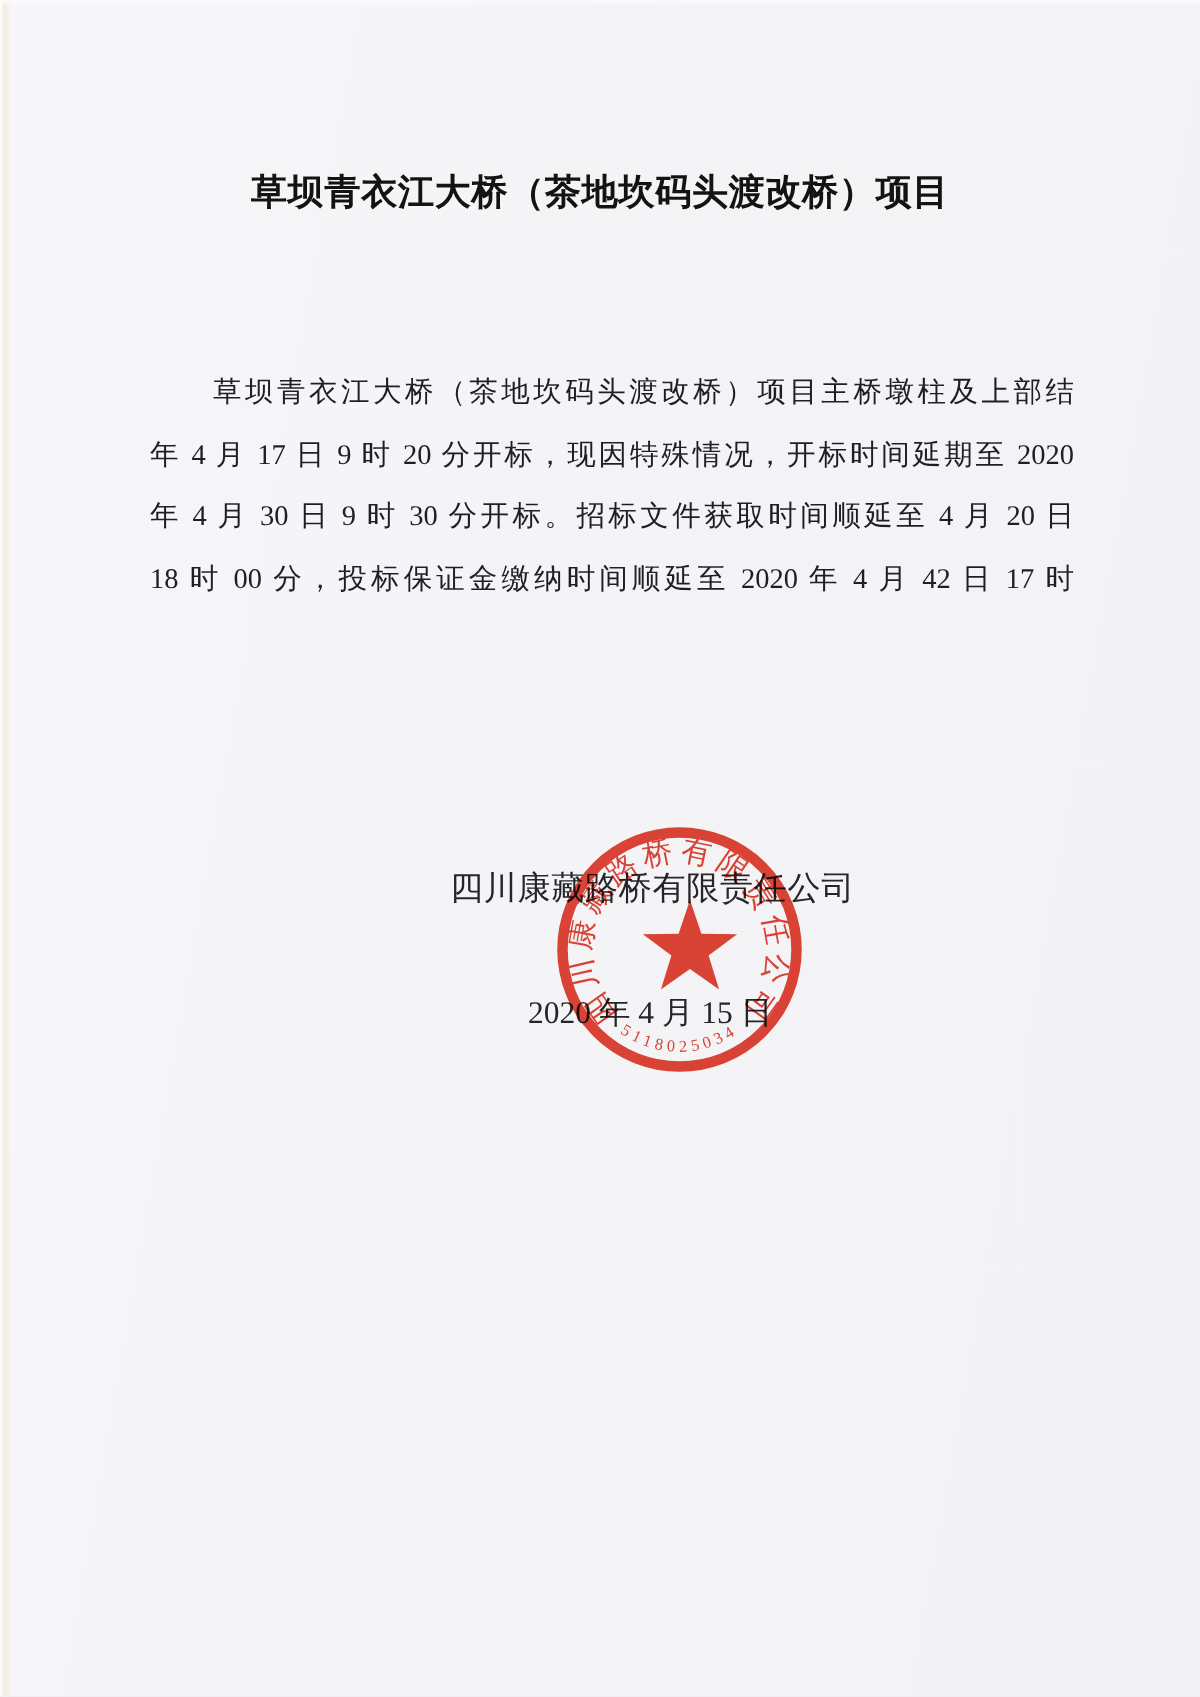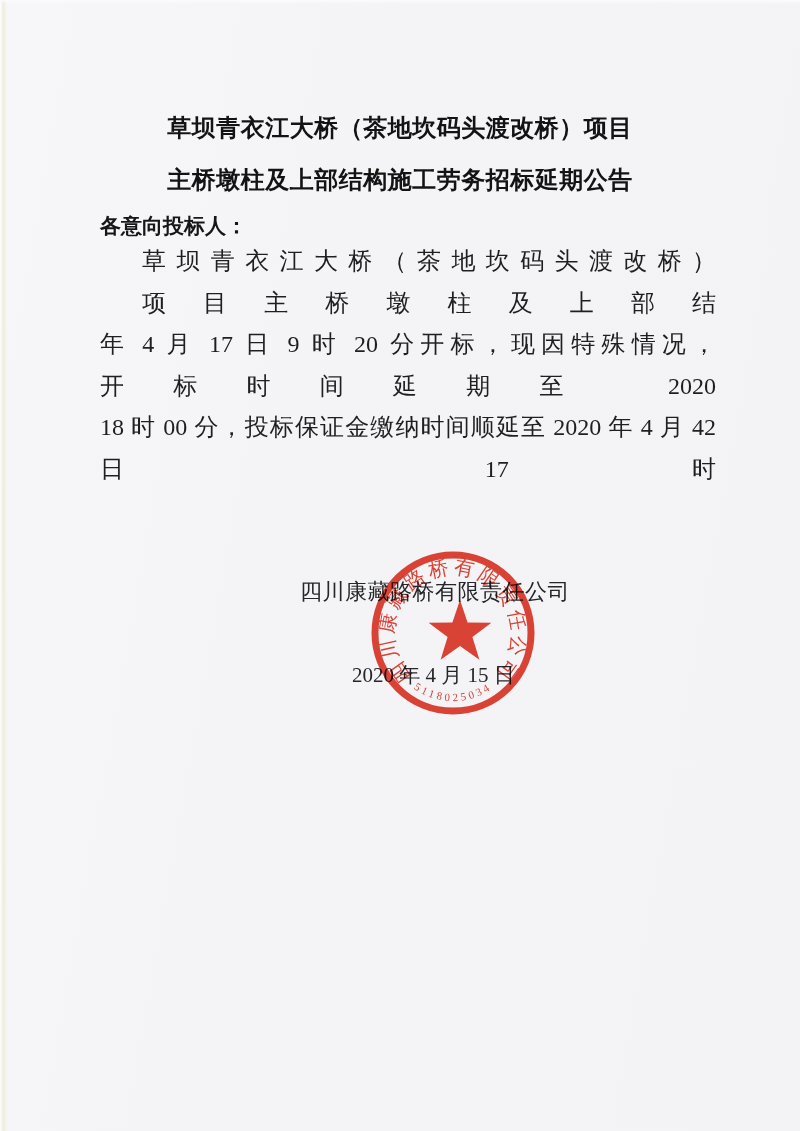--- a/index.html
+++ b/index.html
@@ -50,21 +50,21 @@
     font-family: "Liberation Sans", sans-serif;
     font-weight: 700;
     font-size: 21px;
     color: #161616;
   }
   .body-paragraph {
     position: absolute;
     left: 100px;
     top: 241px;
     width: 616px;
-    font-size: 24px;
+    font-size: 19px;
     line-height: 41.5px;
     color: #1f1f22;
     word-break: keep-all;
   }
   .body-line {
     text-align: justify;
     text-align-last: justify;
     white-space: normal;
   }
   .body-line.indent { padding-left: 42px; }
@@ -106,27 +106,26 @@
   }
 </style>
 </head>
 <body>
 
 <div class="page">
   <div class="scan-edge-left"></div>
   <div class="scan-edge-top"></div>
 
   <h1 class="title title-1">草坝青衣江大桥（茶地坎码头渡改桥）项目</h1>
-  <h1 class="title title-2">主桥墩柱及上部结构施工劳务招标延期公告</h1>
 
-  <div class="salutation">各意向投标人：</div>
 
   <div class="body-paragraph">
     <div class="body-line indent">草坝青衣江大桥（茶地坎码头渡改桥）项目主桥墩柱及上部结</div>
     <div class="body-line">年 4 月 17 日 9 时 20 分开标，现因特殊情况，开标时间延期至 2020</div>
+    <div class="body-line">年 4 月 30 日 9 时 30 分开标。招标文件获取时间顺延至 4 月 20 日</div>
     <div class="body-line">18 时 00 分，投标保证金缴纳时间顺延至 2020 年 4 月 42 日 17 时</div>
   </div>
 
   <div class="company-name">四川康藏路桥有限责任公司</div>
 
   <div class="sign-date">2020 年 4 月 15 日</div>
 
   <svg class="seal" width="200" height="200" viewBox="-100 -100 200 200" aria-hidden="true">
     <defs>
       <path id="arc-top" d="M -40.2,43.1 A 59,59 0 1 1 40.2,43.1" fill="none"></path>

